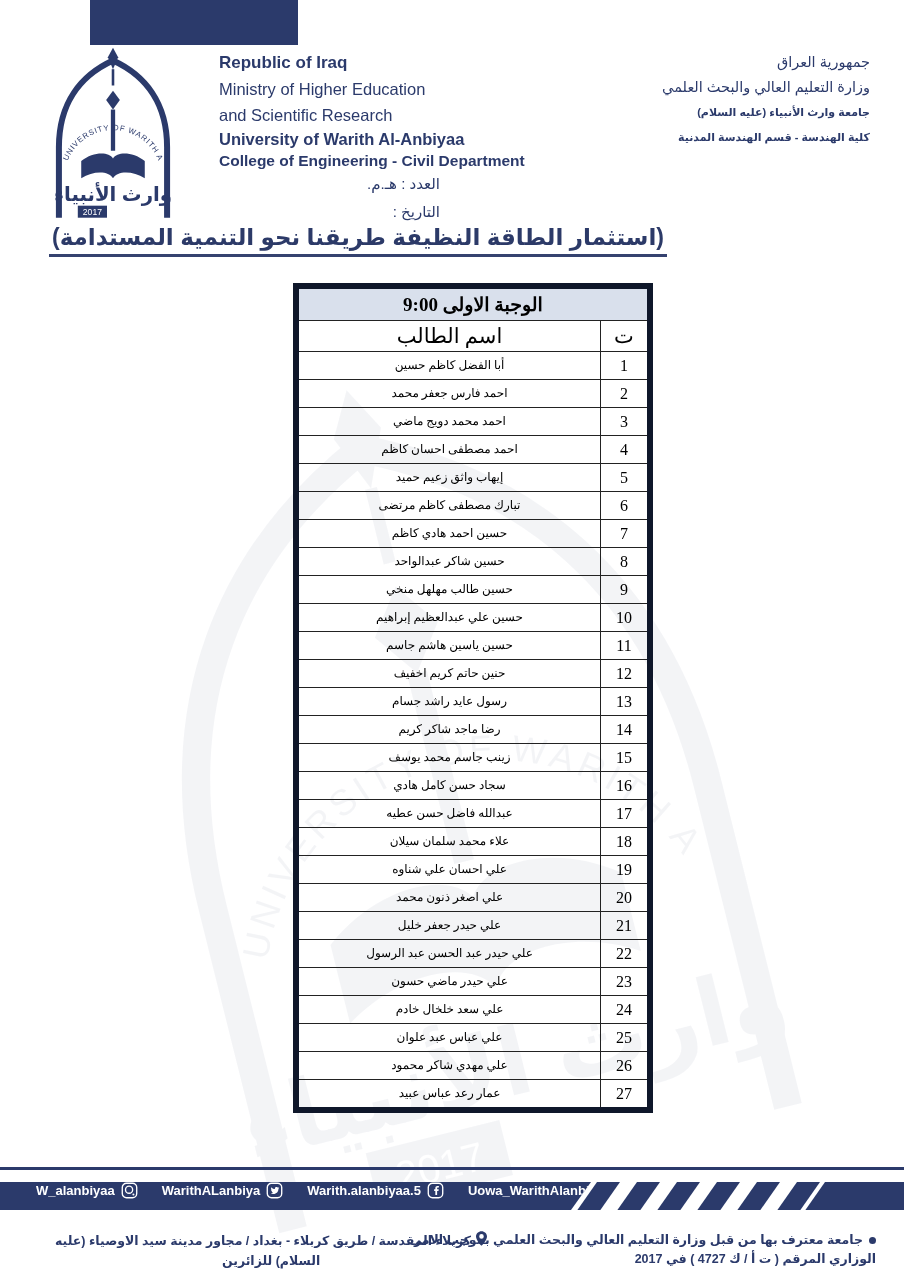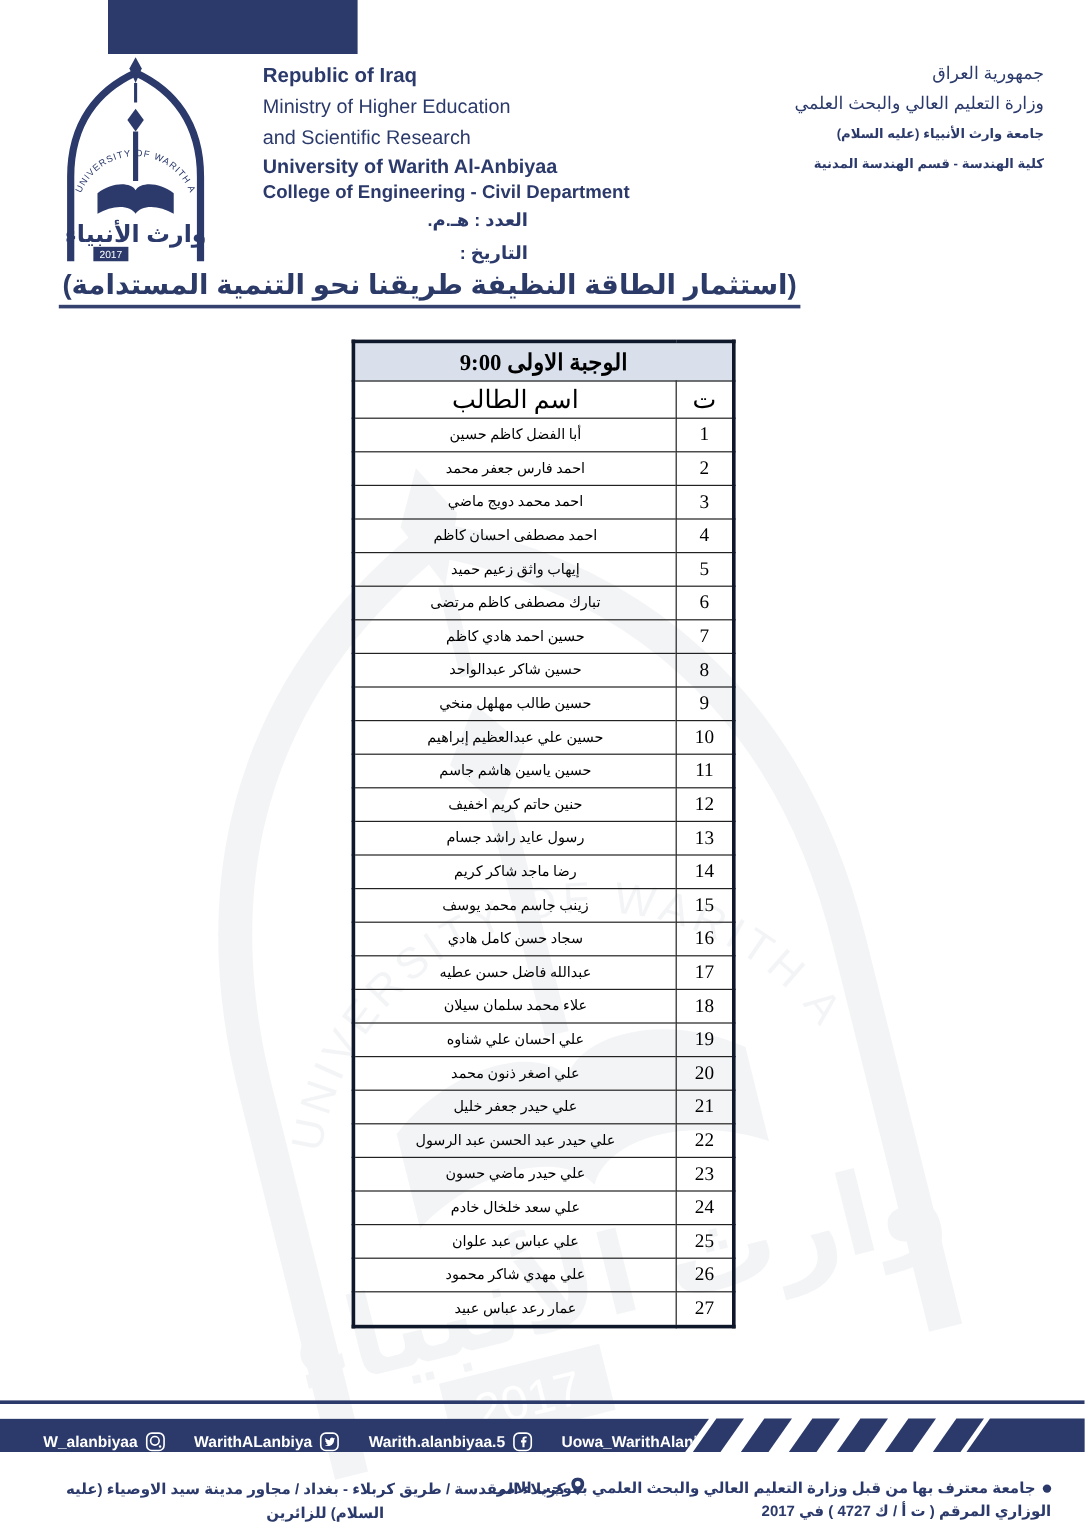--- a/index.html
+++ b/index.html
@@ -21,40 +21,40 @@
   .en3{font-size:16.5px;margin-bottom:8px;}
   .en4{font-weight:bold;font-size:16.5px;margin-bottom:5px;}
   .en5{font-weight:bold;font-size:15.5px;}
   
   .header-ar{position:absolute;right:34px;top:50px;direction:rtl;text-align:right;
     font-size:14.5px;line-height:25px;}
   .header-ar div{white-space:nowrap;}
   .ar3,.ar4{font-weight:bold;font-size:11px;}
   
   .meta{position:absolute;top:176px;right:464px;direction:rtl;text-align:right;
-    font-size:15px;font-weight:bold;line-height:1;margin-left:16px;}
+    font-size:15px;font-weight:normal;line-height:1;margin-left:16px;}
   .meta-date{margin-top:13px;}
   
   .slogan-wrap{position:absolute;top:224px;left:0;width:716px;text-align:center;}
   .slogan{display:inline-block;direction:rtl;color:#2c3a68;font-weight:bold;font-size:23px;
     border-bottom:3px solid #35426f;padding:0 3px 3px;}
   
-  .roster{position:absolute;top:283px;left:293px;width:320px;border-collapse:collapse;
+  .roster{position:absolute;top:283px;left:293px;width:360px;border-collapse:collapse;
     direction:rtl;font-family:"Liberation Serif","DejaVu Serif",serif;color:#000;
-    border:3px solid #0f172a;}
+    border:6px solid #0f172a;}
   .roster td{border:1px solid #222;padding:0 4px;}
   .title-cell{background:#d9e0ec;font-weight:bold;font-size:19px;height:31px;text-align:center;}
   .head-row td{height:30px;text-align:center;font-size:21px;}
   .col-i{width:38px;text-align:center;font-size:16px;height:27px;}
   .col-name{text-align:center;font-size:12px;height:27px;}
   
   .footer-line{position:absolute;top:1167px;left:0;width:904px;height:3px;background:#2b3a6b;}
   .social-bar{position:absolute;top:1182px;left:0;width:591px;height:28px;background:#2b3a6b;
     clip-path:polygon(0 0,100% 0,calc(100% - 20px) 100%,0 100%);
-    display:flex;align-items:flex-end;gap:24px;padding-left:36px;box-sizing:border-box;}
+    display:flex;align-items:flex-start;gap:24px;padding-left:36px;box-sizing:border-box;}
   .social-item{display:flex;align-items:center;gap:6px;color:#fff;font-weight:bold;
     font-size:13px;white-space:nowrap;cursor:pointer;}
   .social-item svg{display:block;}
   .stripe{position:absolute;top:1182px;width:23px;height:28px;background:#2b3a6b;
     transform:skewX(-35deg);transform-origin:top left;}
   .s1{left:597px;} .s2{left:637px;} .s3{left:677px;} .s4{left:717px;} .s5{left:757px;}
   .s6{left:797px;}
   .stripe-end{position:absolute;top:1182px;left:825px;width:130px;height:28px;background:#2b3a6b;
     transform:skewX(-35deg);transform-origin:top left;}
   .accred{position:absolute;top:1231px;right:28px;direction:rtl;text-align:right;

